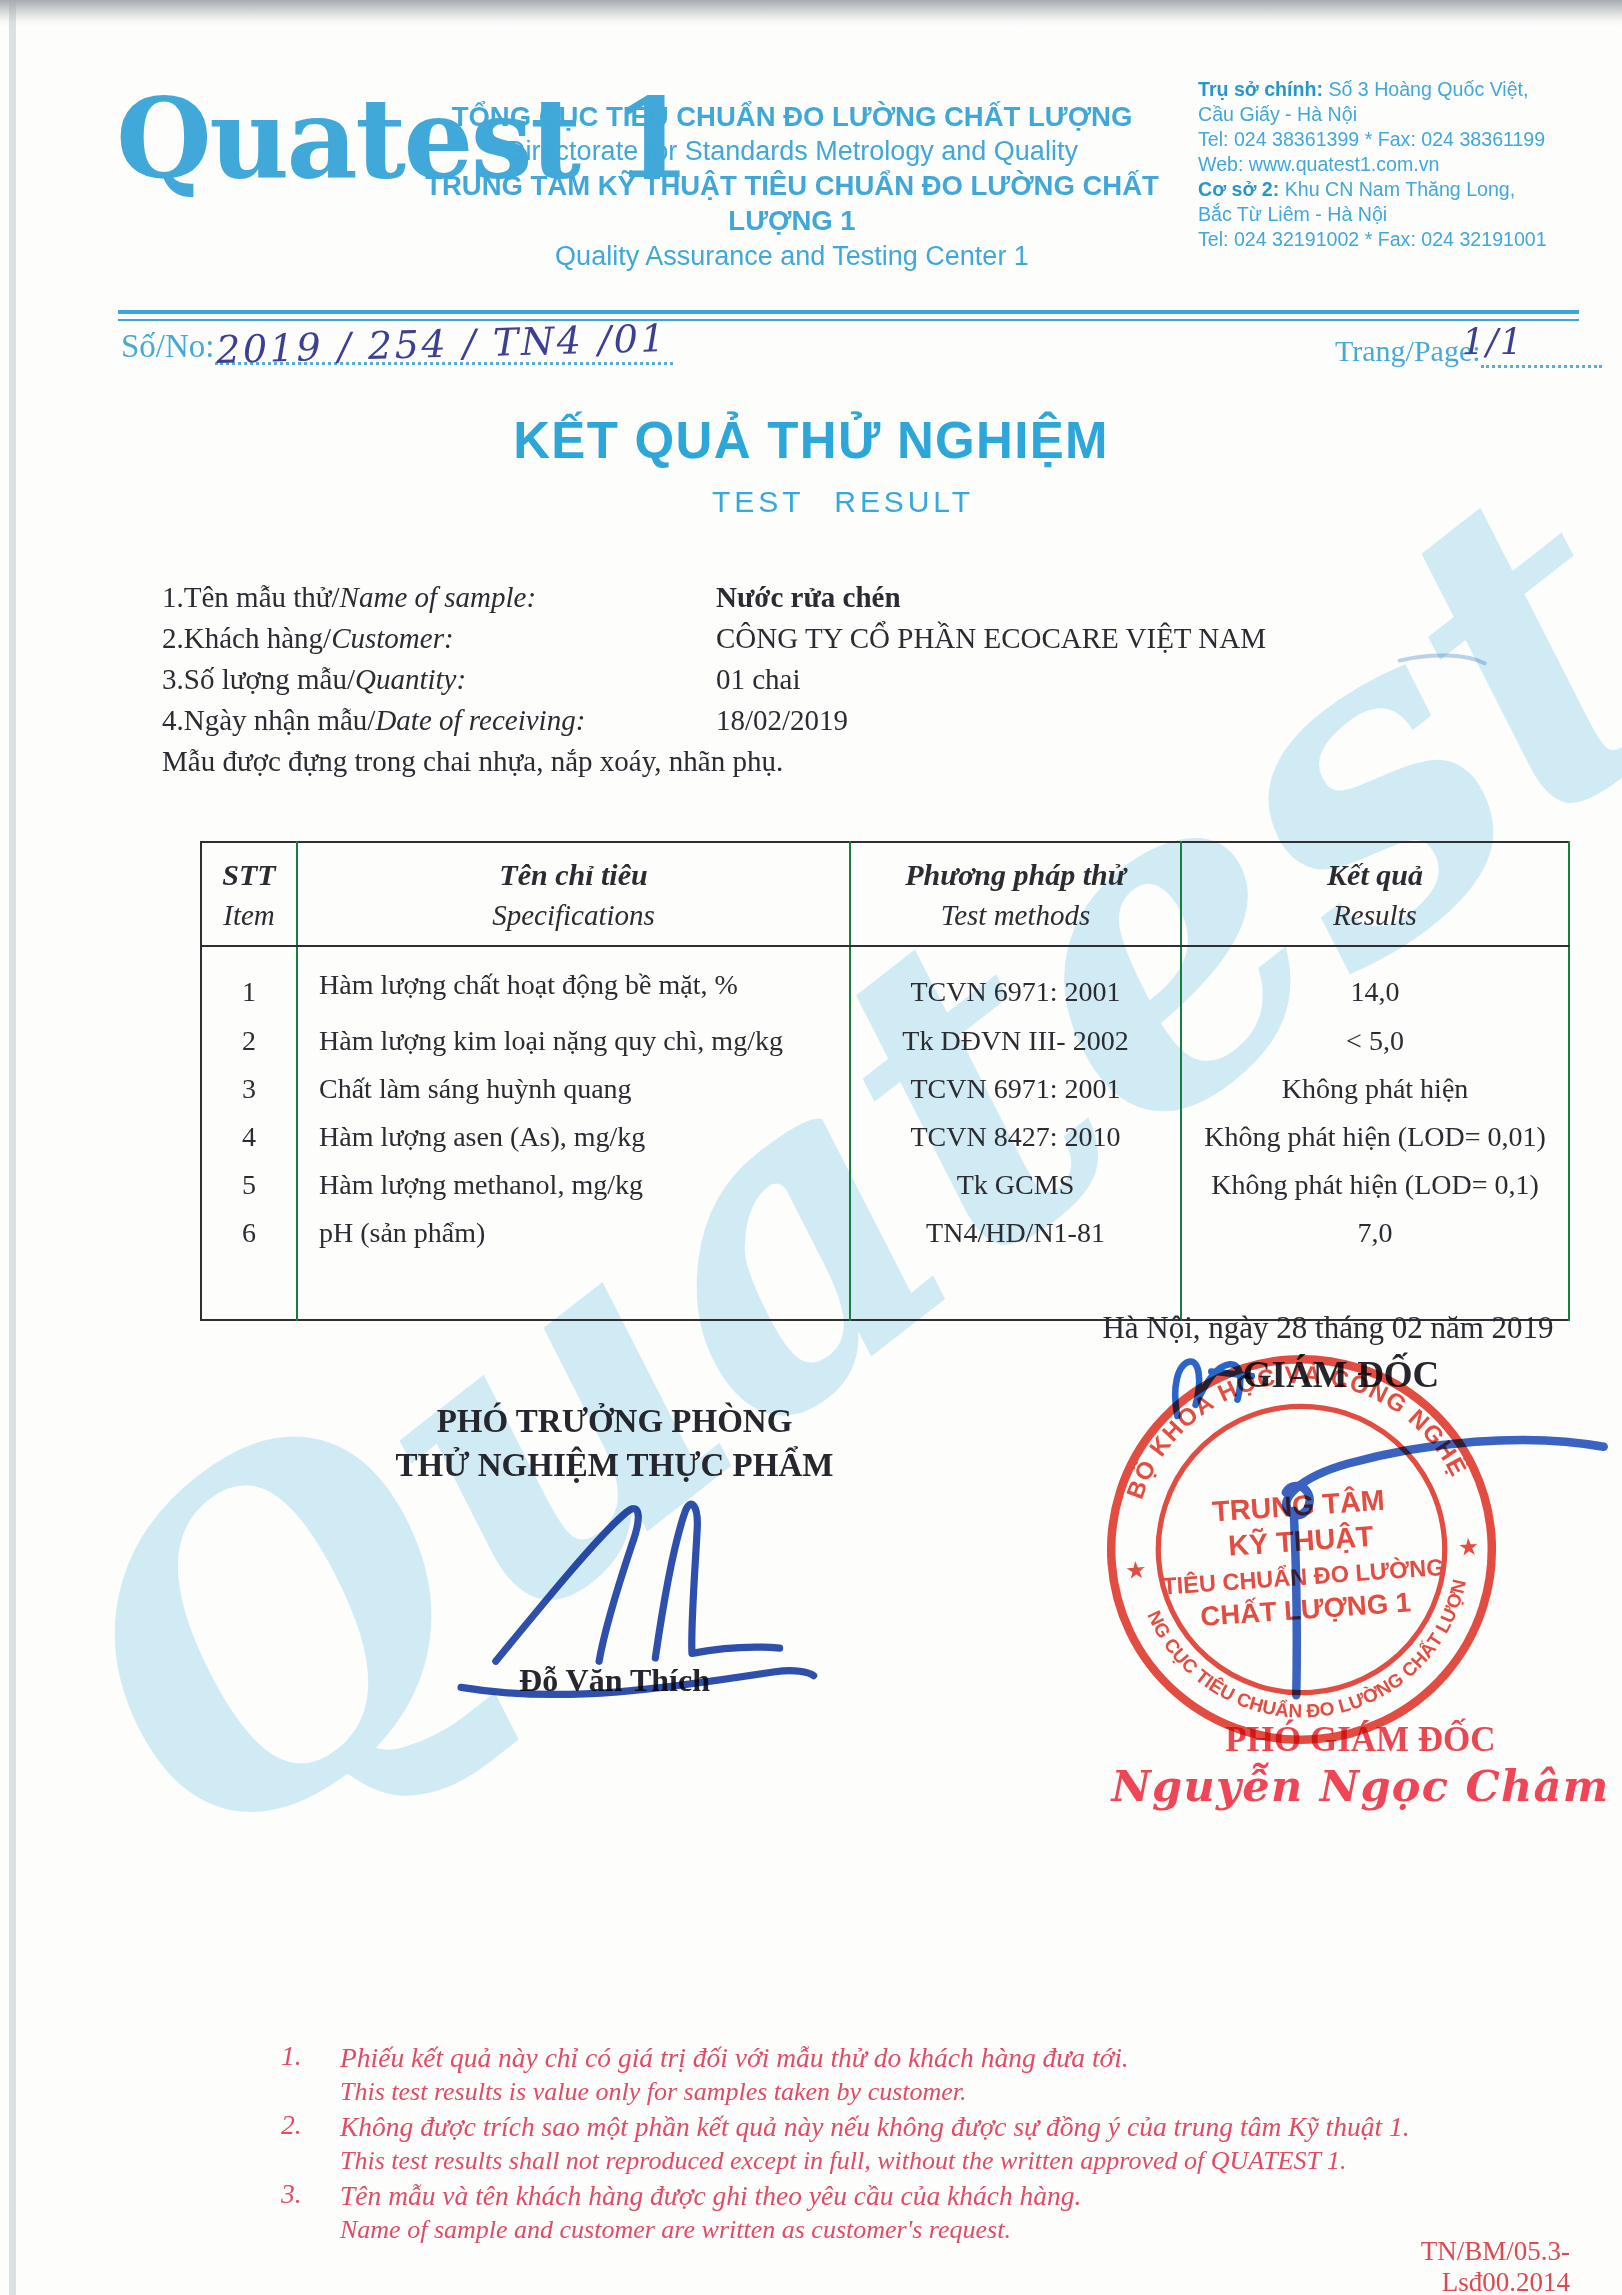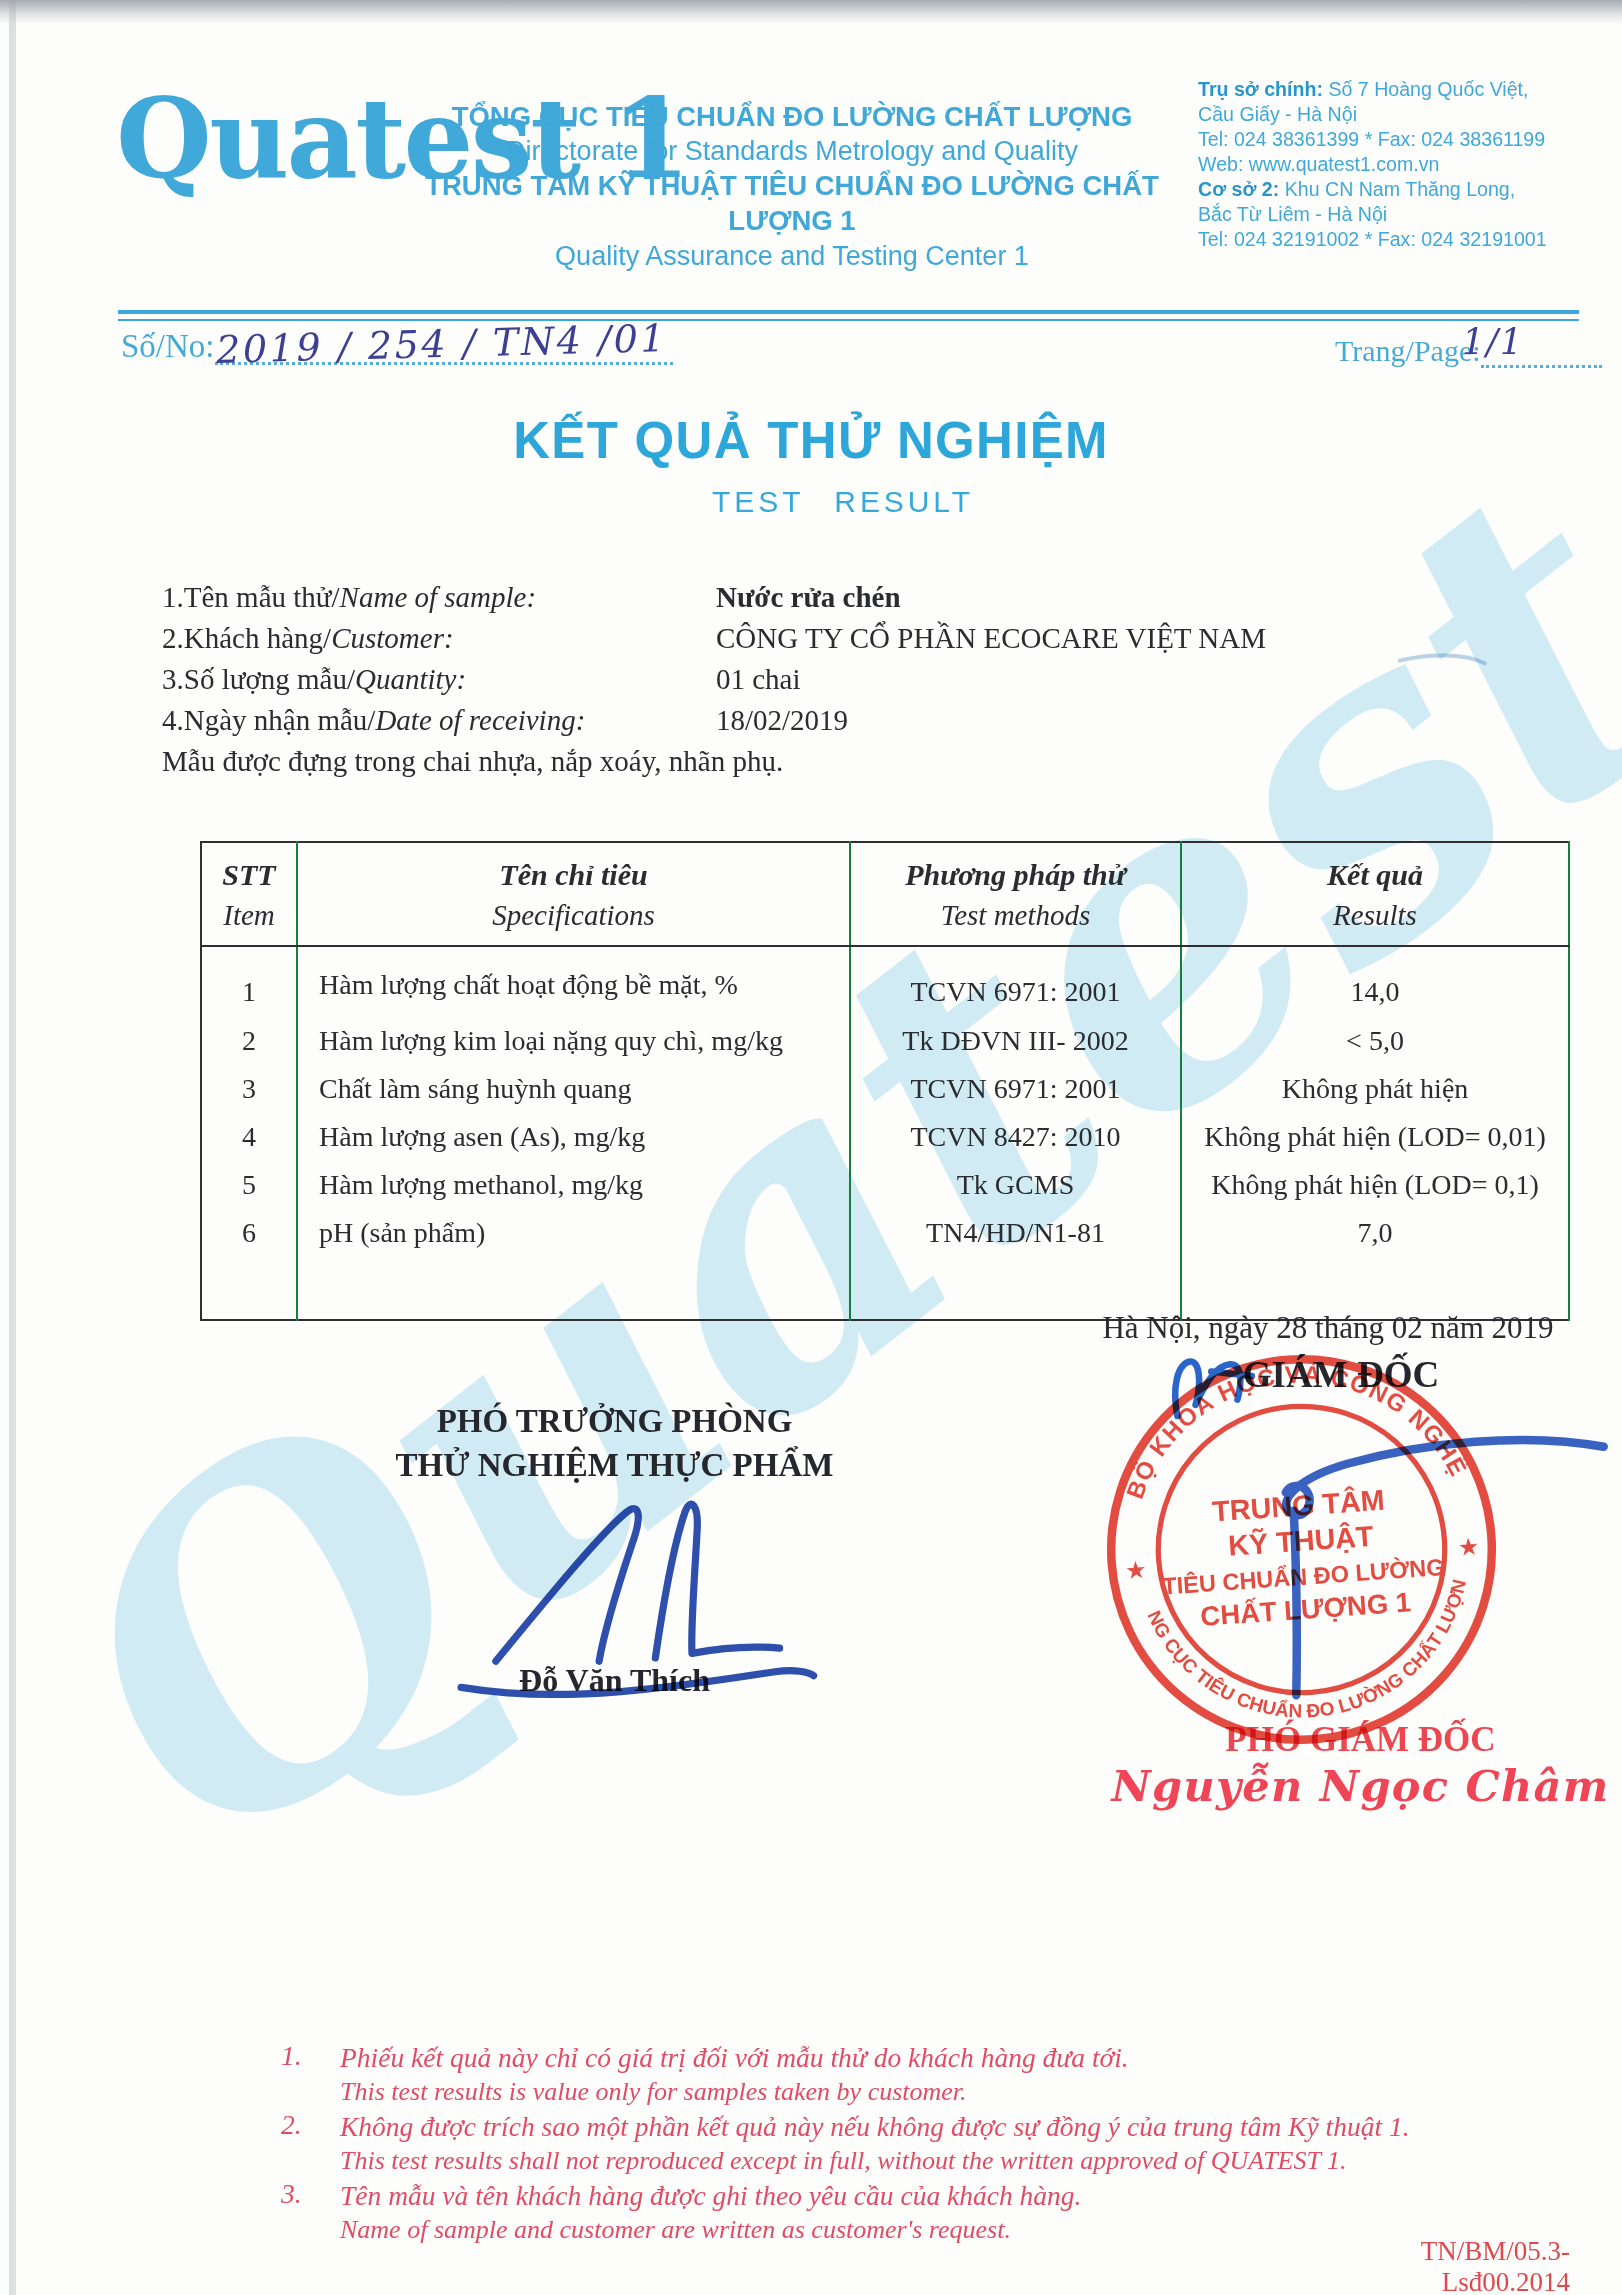--- a/index.html
+++ b/index.html
@@ -102,21 +102,21 @@
   <div class="abs logo layer">Quatest 1</div>
 
   <div class="abs org-block sans layer">
     <div class="l1">TỔNG CỤC TIÊU CHUẨN ĐO LƯỜNG CHẤT LƯỢNG</div>
     <div class="l2">Directorate for Standards Metrology and Quality</div>
     <div class="l3">TRUNG TÂM KỸ THUẬT TIÊU CHUẨN ĐO LƯỜNG CHẤT LƯỢNG 1</div>
     <div class="l4">Quality Assurance and Testing Center 1</div>
   </div>
 
   <div class="abs contact sans layer">
-    <div><b>Trụ sở chính:</b> <span>Số 7 Hoàng Quốc Việt,</span></div>
+    <div><b>Trụ sở chính:</b> <span>Số 3 Hoàng Quốc Việt,</span></div>
     <div>Cầu Giấy - Hà Nội</div>
     <div>Tel: 024 38361399 * Fax: 024 38361199</div>
     <div>Web: www.quatest1.com.vn</div>
     <div><b>Cơ sở 2:</b> <span>Khu CN Nam Thăng Long,</span></div>
     <div>Bắc Từ Liêm - Hà Nội</div>
     <div>Tel: 024 32191002 * Fax: 024 32191001</div>
   </div>
 
   <div class="abs rule layer"></div>
   <div class="abs rule2 layer"></div>

